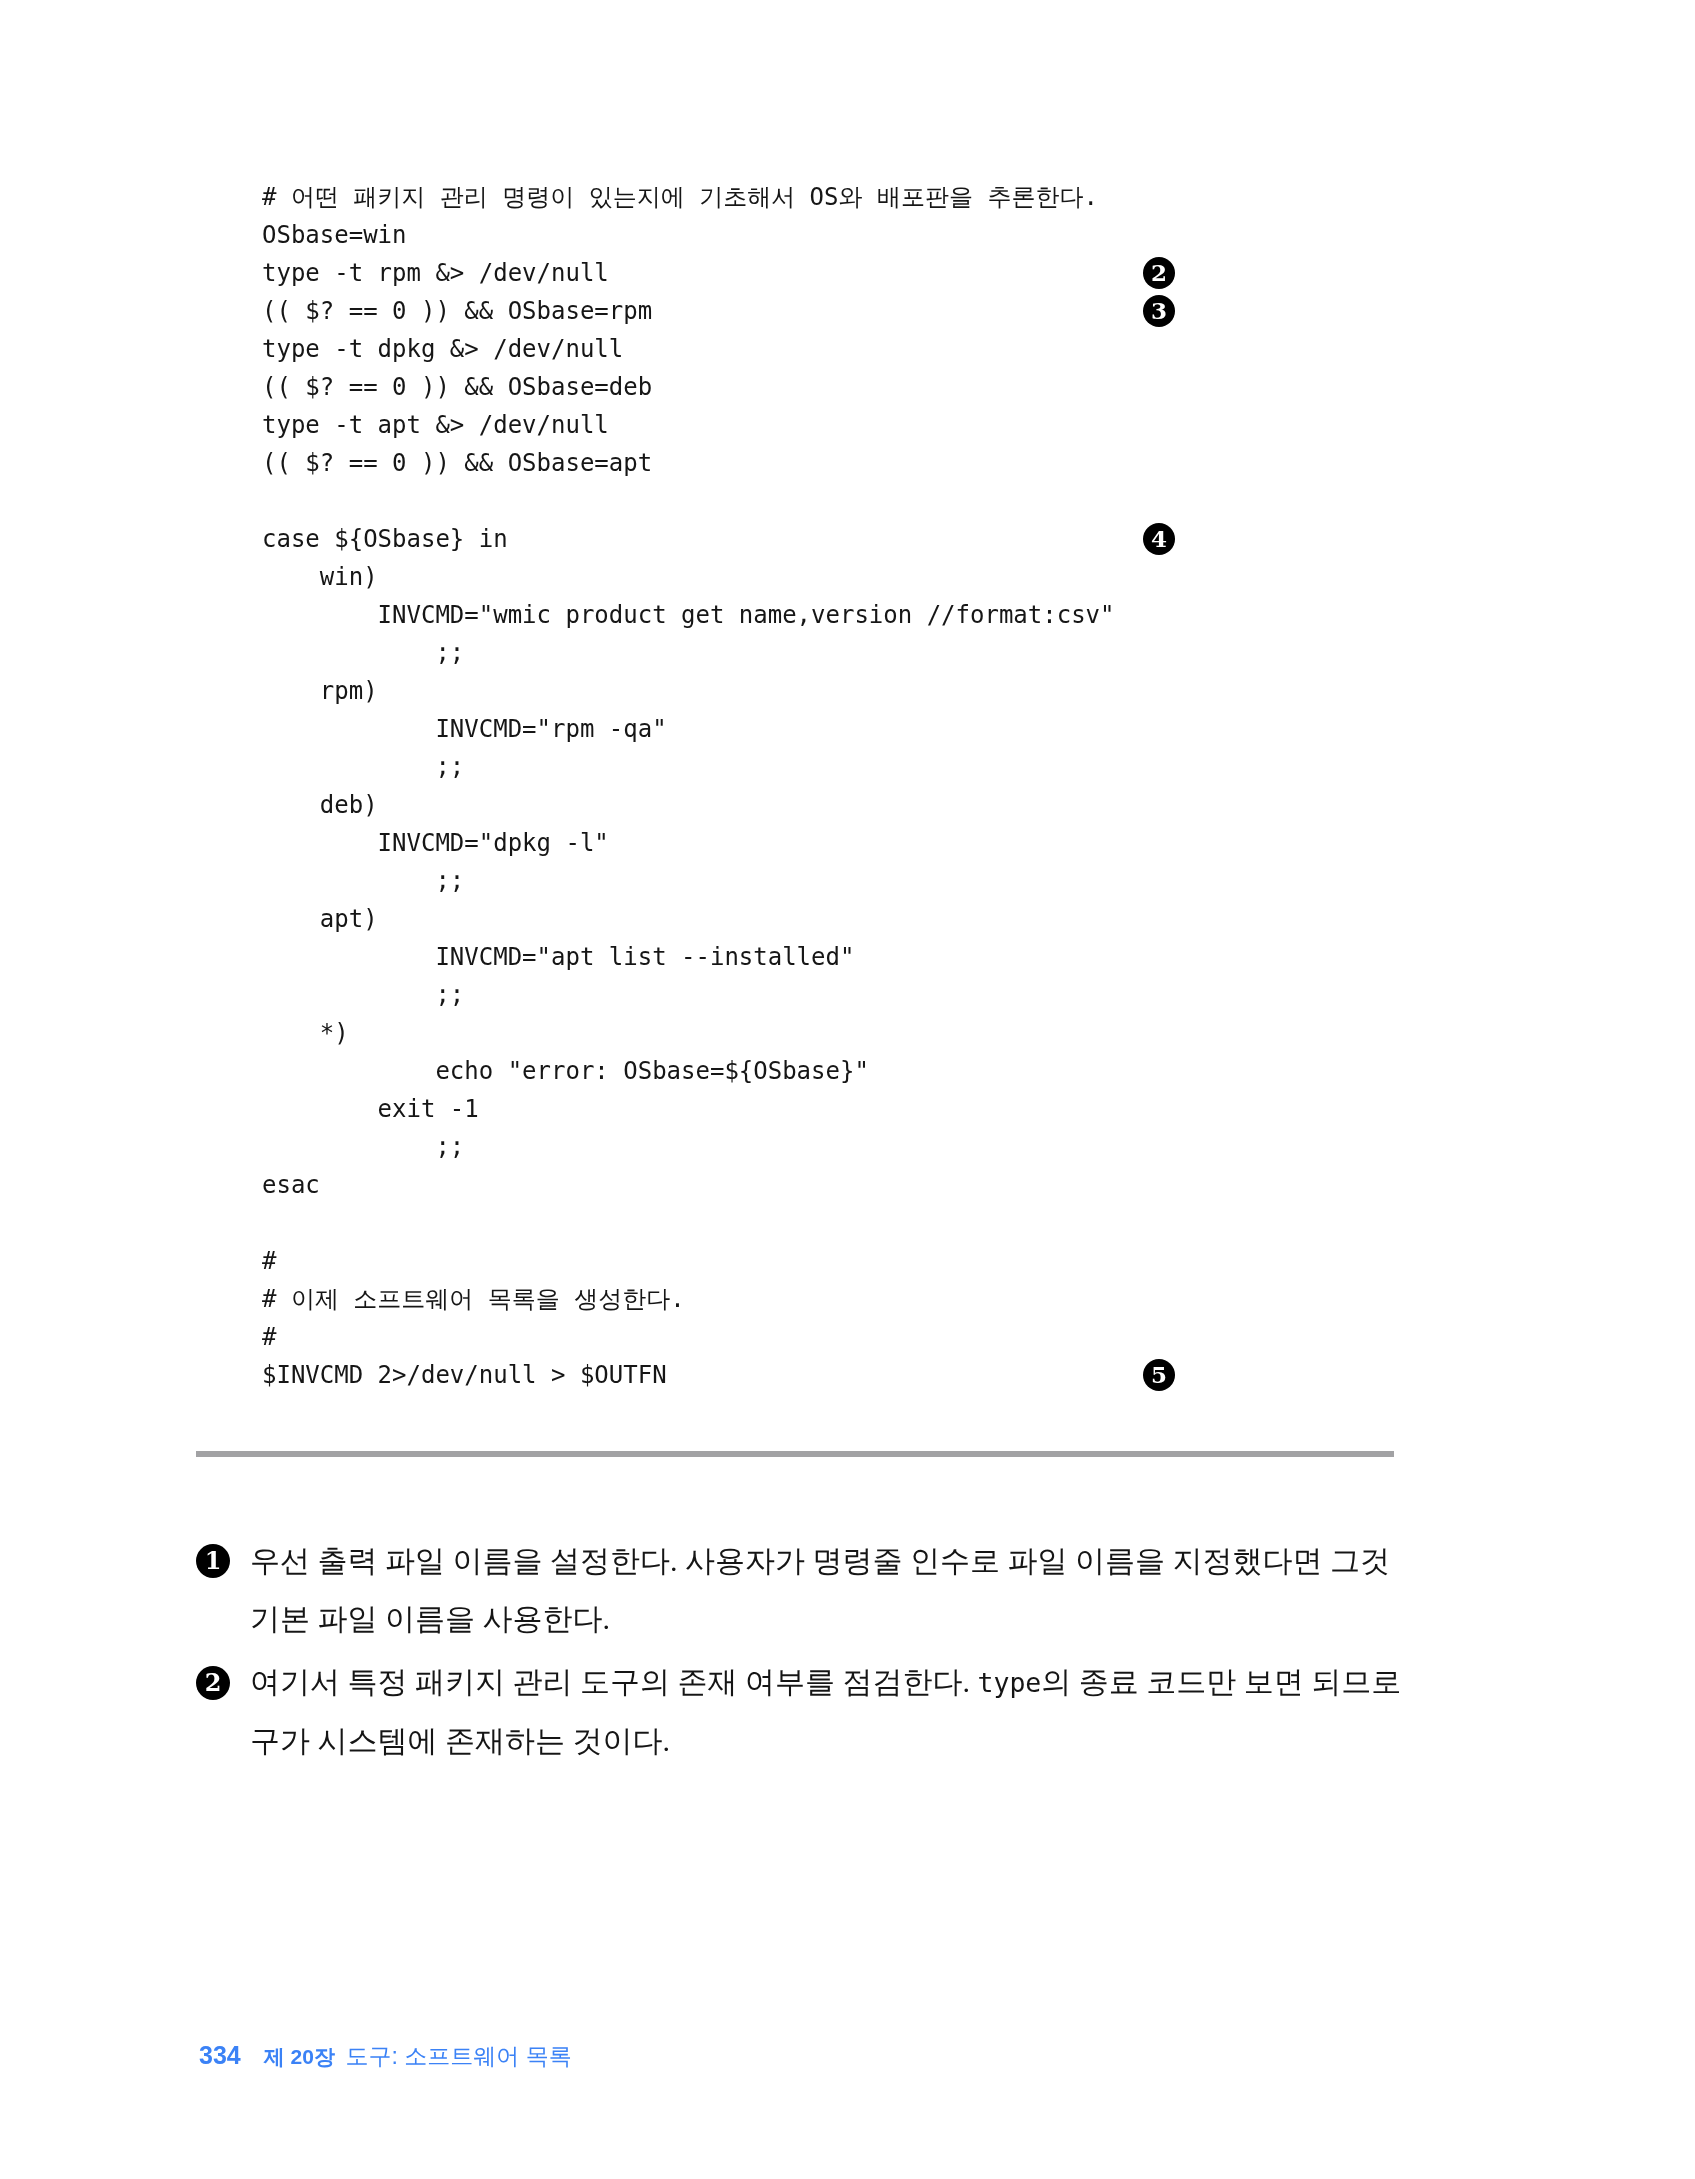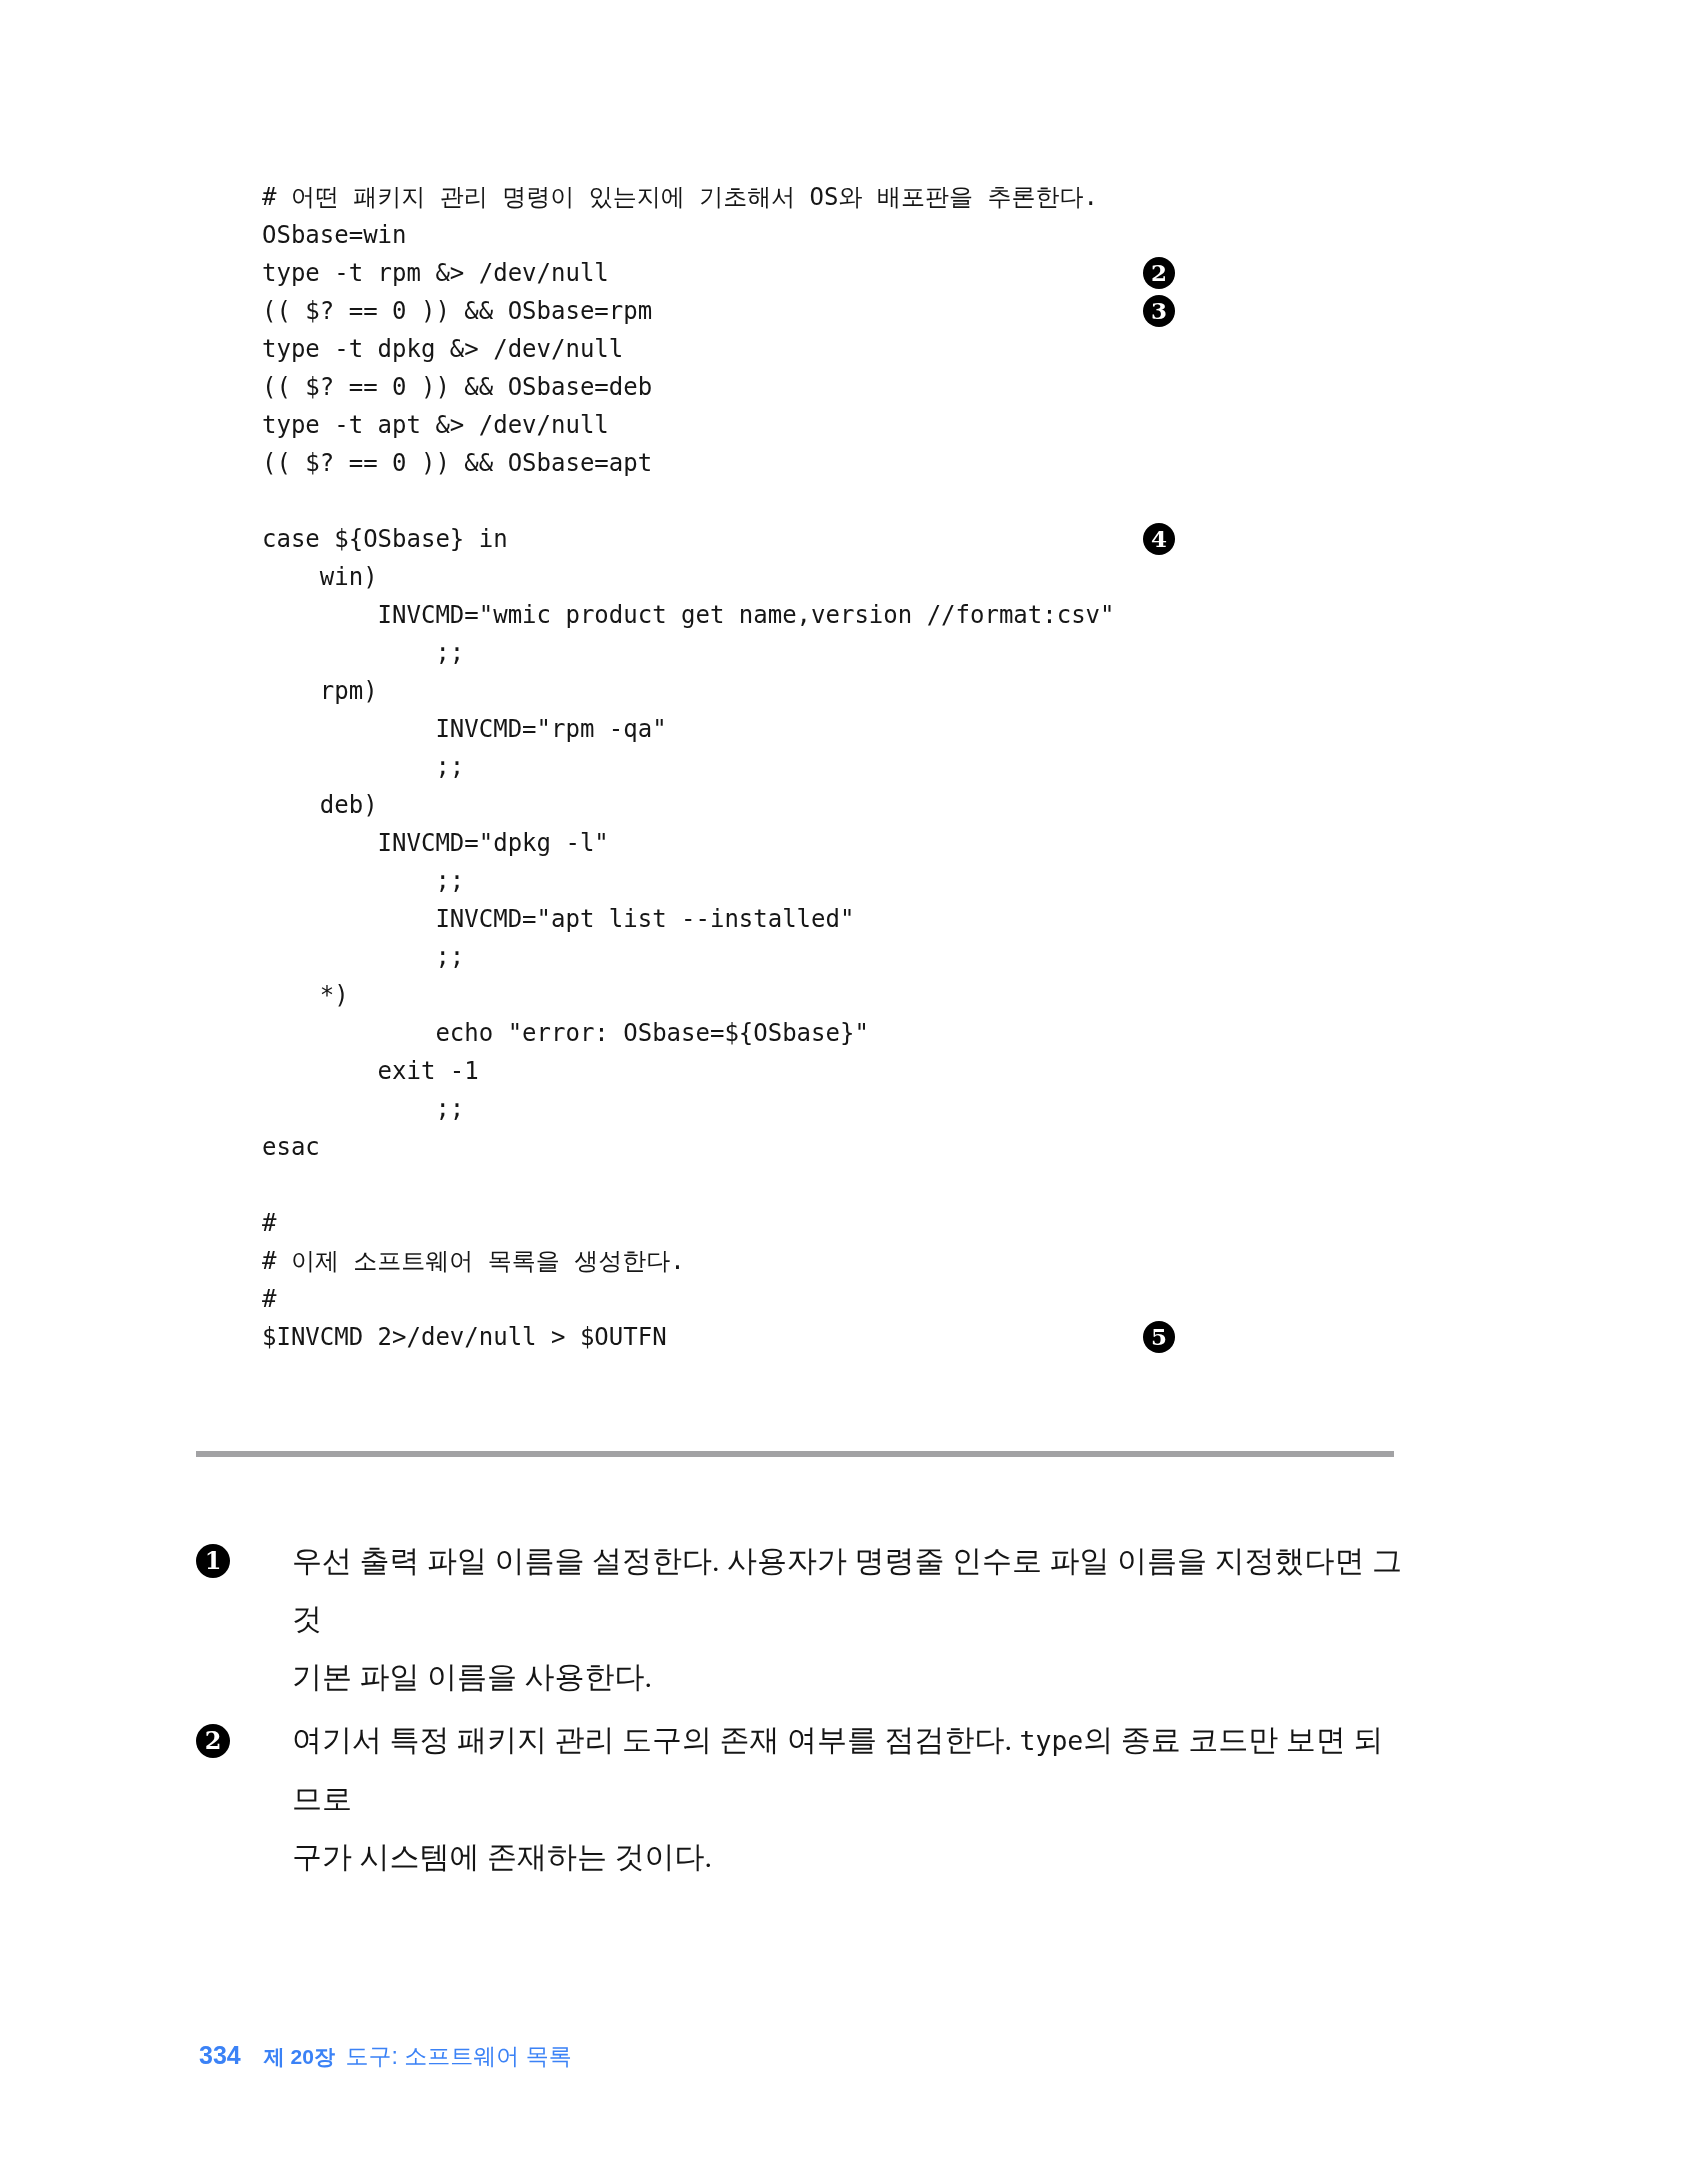--- a/index.html
+++ b/index.html
@@ -75,21 +75,21 @@
     font-size: 24px;
     line-height: 34px;
     text-align: center;
   }
   .exp-text {
     font-family: "Liberation Serif", serif;
     font-size: 30px;
     color: #151515;
     width: 1156px;
   }
-  .exp-line { line-height: 58px; white-space: nowrap; margin-left: 42px; }
+  .exp-line { line-height: 58px; white-space: nowrap; }
   .seg { white-space: pre-wrap; }
   .seg.code {
     font-family: "DejaVu Sans Mono", monospace;
     font-size: 26.5px;
   }
 
   
   .footer {
     position: absolute;
     left: 199px;
@@ -121,20 +121,21 @@
     <div class="code-line"><span class="code-text">case ${OSbase} in</span><span class="callout-badge">4</span></div>
     <div class="code-line"><span class="code-text">    win)</span></div>
     <div class="code-line"><span class="code-text">        INVCMD="wmic product get name,version //format:csv"</span></div>
     <div class="code-line"><span class="code-text">            ;;</span></div>
     <div class="code-line"><span class="code-text">    rpm)</span></div>
     <div class="code-line"><span class="code-text">            INVCMD="rpm -qa"</span></div>
     <div class="code-line"><span class="code-text">            ;;</span></div>
     <div class="code-line"><span class="code-text">    deb)</span></div>
     <div class="code-line"><span class="code-text">        INVCMD="dpkg -l"</span></div>
     <div class="code-line"><span class="code-text">            ;;</span></div>
+    <div class="code-line"><span class="code-text">    apt)</span></div>
     <div class="code-line"><span class="code-text">            INVCMD="apt list --installed"</span></div>
     <div class="code-line"><span class="code-text">            ;;</span></div>
     <div class="code-line"><span class="code-text">    *)</span></div>
     <div class="code-line"><span class="code-text">            echo "error: OSbase=${OSbase}"</span></div>
     <div class="code-line"><span class="code-text">        exit -1</span></div>
     <div class="code-line"><span class="code-text">            ;;</span></div>
     <div class="code-line"><span class="code-text">esac</span></div>
     <div class="code-line"><span class="code-text"></span></div>
     <div class="code-line"><span class="code-text">#</span></div>
     <div class="code-line"><span class="code-text"># 이제 소프트웨어 목록을 생성한다.</span></div>

